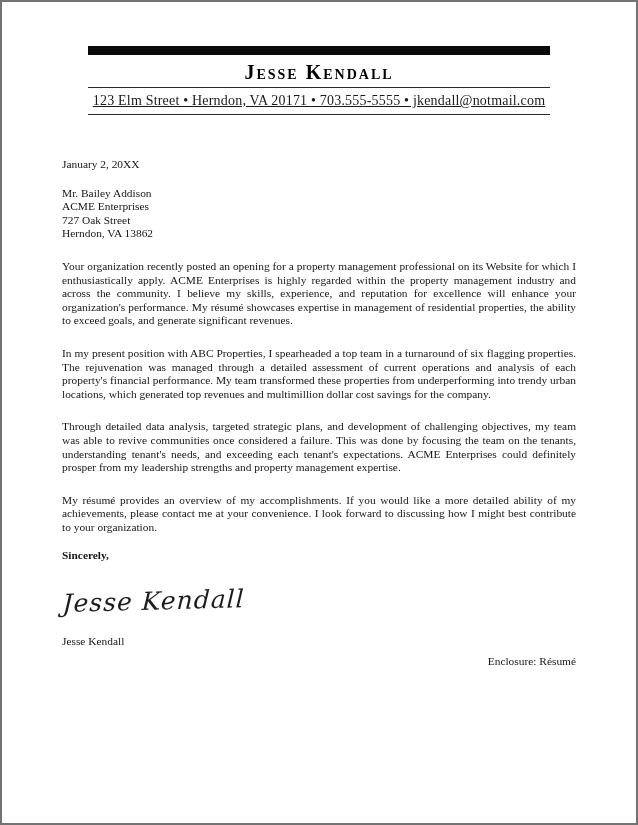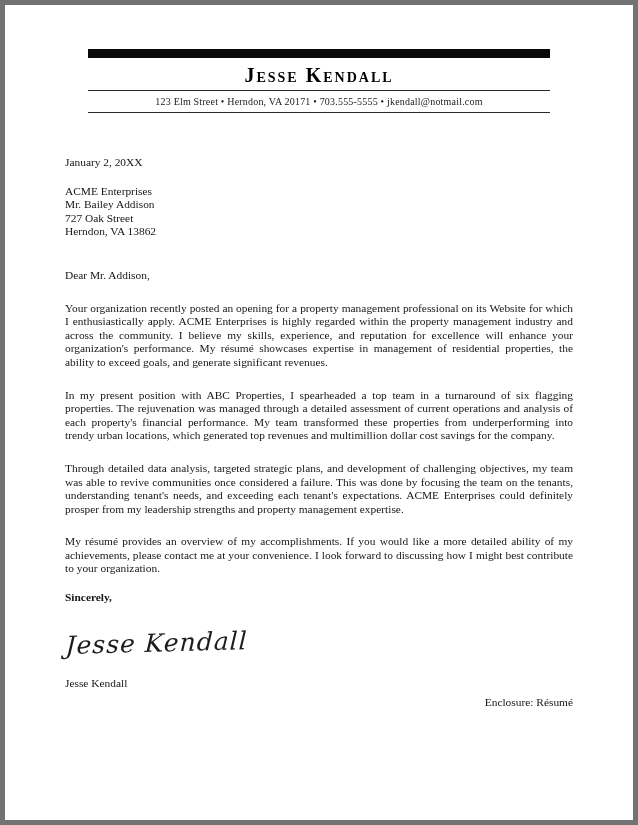--- a/index.html
+++ b/index.html
@@ -3,21 +3,21 @@
 <meta charset="utf-8">
 <style>
   * { margin: 0; padding: 0; box-sizing: border-box; }
   html, body { background: #e9e9e9; }
   body { font-family: "Liberation Serif", serif; }
   .page {
     width: 638px;
     height: 825px;
     margin: 0 auto;
     background: #ffffff;
-    border: 5px solid #737373;
+    border: 2px solid #737373;
     position: relative;
     overflow: hidden;
     color: #111;
   }
   
   .letterhead { text-align: center; }
   .top-bar {
     width: 462px;
     height: 9px;
     background: #0a0a0a;
@@ -31,25 +31,26 @@
     color: #000;
     line-height: 22px;
   }
   .rule {
     width: 462px;
     height: 0;
     border-top: 1px solid #2a2a2a;
     margin: 4px auto 0 auto;
   }
   .contact-line {
-    font-size: 10px;
+    font-size: 14px;
     color: #1a1a1a;
     margin-top: 5px;
     margin-bottom: 5px;
     letter-spacing: 0.2px;
+    text-decoration: underline;
   }
   
   .letter {
     padding: 0 60px;
     font-size: 11.4px;
     line-height: 13.6px;
     color: #161616;
   }
   .date-line { margin-top: 43px; }
   .recipient-block { margin-top: 15px; }
@@ -86,27 +87,26 @@
     <div class="rule"></div>
     <div class="contact-line">123 Elm Street • Herndon, VA 20171 • 703.555-5555 • jkendall@notmail.com</div>
     <div class="rule"></div>
   </div>
 
   <div class="letter">
 
     <div class="date-line">January 2, 20XX</div>
 
     <div class="recipient-block">
+      <div class="recipient-line">Mr. Bailey Addison</div>
       <div class="recipient-line">ACME Enterprises</div>
-      <div class="recipient-line">Mr. Bailey Addison</div>
       <div class="recipient-line">727 Oak Street</div>
       <div class="recipient-line">Herndon, VA 13862</div>
     </div>
 
-    <div class="salutation">Dear Mr. Addison,</div>
 
     <p class="body-paragraph">Your organization recently posted an opening for a property management professional on its Website for which I enthusiastically apply. ACME Enterprises is highly regarded within the property management industry and across the community. I believe my skills, experience, and reputation for excellence will enhance your organization's performance. My résumé showcases expertise in management of residential properties, the ability to exceed goals, and generate significant revenues.</p>
     <p class="body-paragraph">In my present position with ABC Properties, I spearheaded a top team in a turnaround of six flagging properties. The rejuvenation was managed through a detailed assessment of current operations and analysis of each property's financial performance. My team transformed these properties from underperforming into trendy urban locations, which generated top revenues and multimillion dollar cost savings for the company.</p>
     <p class="body-paragraph">Through detailed data analysis, targeted strategic plans, and development of challenging objectives, my team was able to revive communities once considered a failure. This was done by focusing the team on the tenants, understanding tenant's needs, and exceeding each tenant's expectations. ACME Enterprises could definitely prosper from my leadership strengths and property management expertise.</p>
     <p class="body-paragraph">My résumé provides an overview of my accomplishments. If you would like a more detailed ability of my achievements, please contact me at your convenience. I look forward to discussing how I might best contribute to your organization.</p>
 
     <div class="closing">Sincerely,</div>
 
     <div>
       <span class="signature">Jesse Kendall</span>

